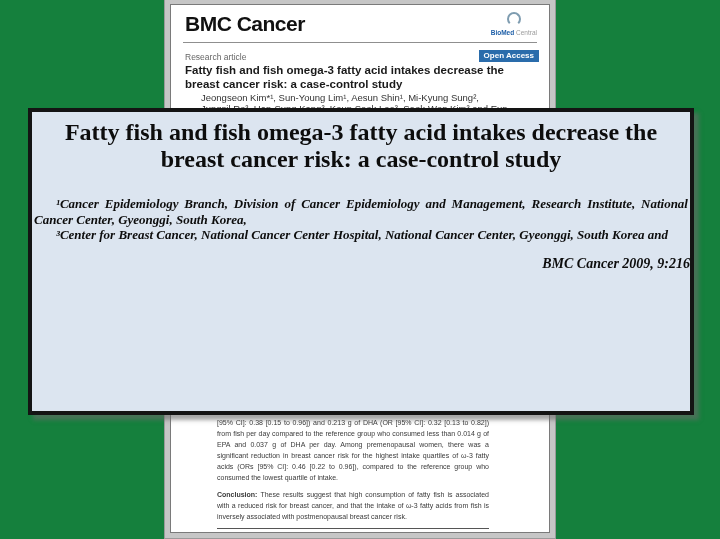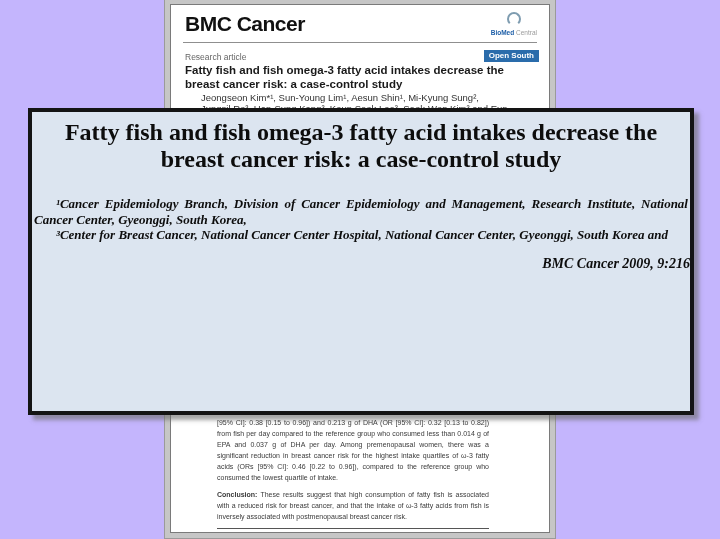--- a/index.html
+++ b/index.html
@@ -1,18 +1,18 @@
 <!DOCTYPE html>
 <html><head>
 <meta charset="utf-8">
 <style>
   html,body{margin:0;padding:0;}
   body{width:720px;height:539px;overflow:hidden;background:#ffffff;
        font-family:"Liberation Sans","DejaVu Sans",sans-serif;}
-  .slide{position:relative;width:720px;height:539px;background:#c4b5fd;}
+  .slide{position:relative;width:720px;height:539px;background:#15803d;}
 
   
   .page{position:absolute;left:170px;top:4px;width:380px;height:529px;
         background:#ffffff;border:1px solid #7a7a7a;
         box-shadow:0 0 0 5px #c6c6c6,0 0 0 6px #9a9a9a;
         box-sizing:border-box;z-index:1;}
   .masthead{position:absolute;top:7px;left:14px;right:10px;}
   .mast-title{font-size:21px;font-weight:bold;color:#111;letter-spacing:-0.5px;}
   .logo{position:absolute;right:2px;top:0;text-align:center;line-height:1;}
   .ring{display:inline-block;width:10px;height:10px;border:2px solid #7e9cb0;
@@ -69,21 +69,21 @@
           <span class="logo-biomed">BioMed</span>
           <span class="logo-central">Central</span>
         </div>
       </div>
     </div>
 
     <div class="mast-rule"></div>
 
     <div class="artmeta">
       <span class="rtype">Research article</span>
-      <span class="oa-badge">Open South</span>
+      <span class="oa-badge">Open Access</span>
     </div>
 
     <div class="ptitle">Fatty fish and fish omega-3 fatty acid intakes decrease the breast cancer risk: a case-control study</div>
 
     <div class="pauthors">
       <div>Jeongseon Kim*¹, Sun-Young Lim¹, Aesun Shin¹, Mi-Kyung Sung²,</div>
       <div>Jungsil Ro³, Han-Sung Kang³, Keun Seok Lee³, Seok-Won Kim³ and Eun-</div>
     </div>
 
     <div class="abs-cont">

